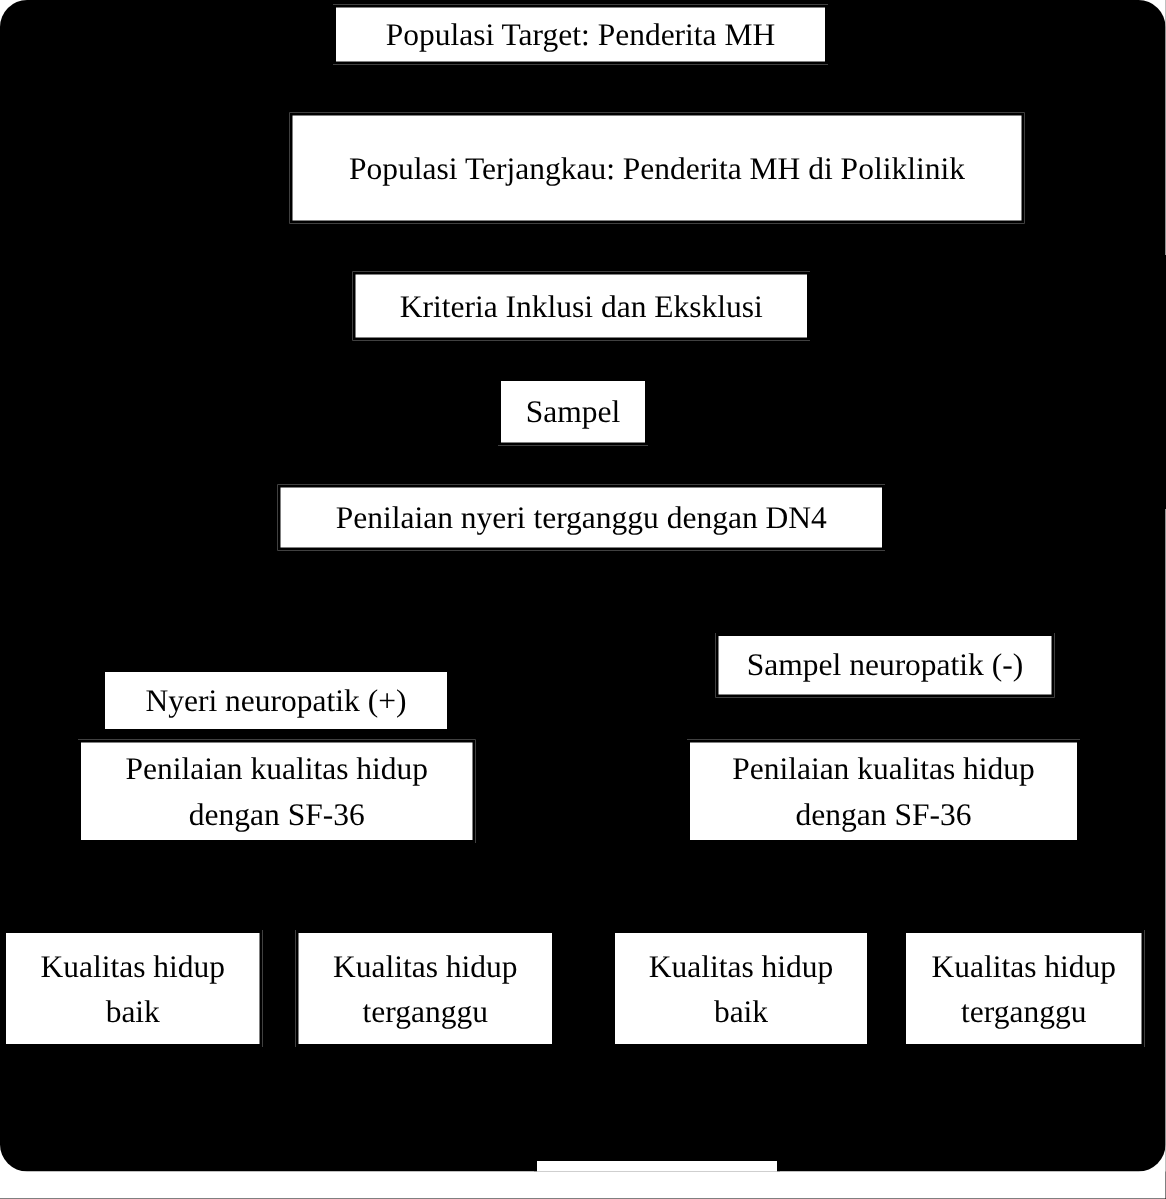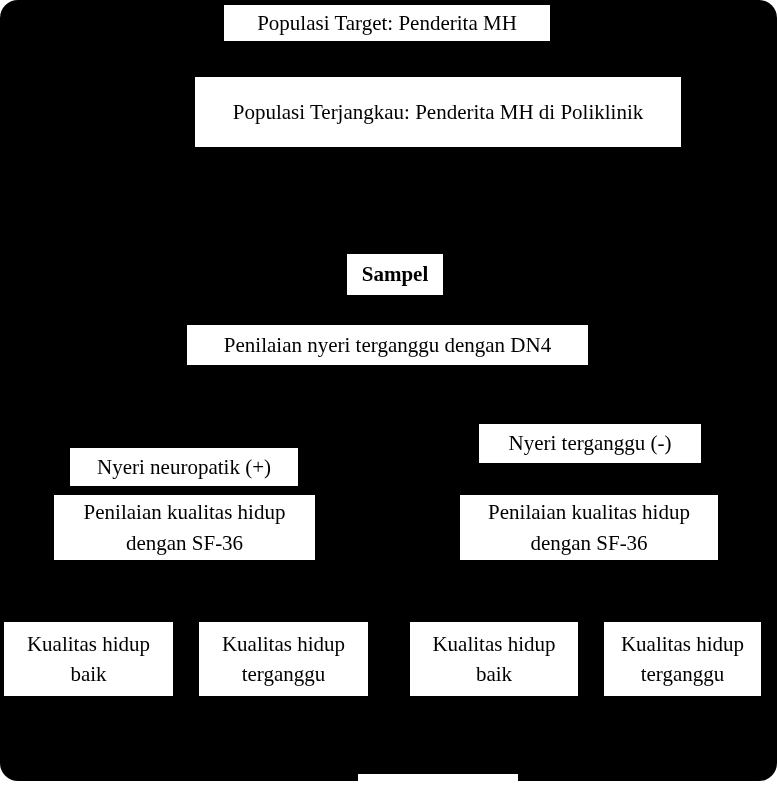--- a/index.html
+++ b/index.html
@@ -113,35 +113,38 @@
   </svg>
 
   <div class="node" style="left:222px; top:3px; width:330px; height:40px;">
     <span class="nline">Populasi Target: Penderita MH</span>
   </div>
 
   <div class="node" style="left:145px; top:75px; width:490px; height:74px;margin-left:48px;">
     <span class="nline">Populasi Terjangkau: Penderita MH di Poliklinik</span>
   </div>
 
+  <div class="node" style="left:235px; top:181px; width:305px; height:46px;">
+    <span class="nline">Kriteria Inklusi dan Eksklusi</span>
+  </div>
 
-  <div class="node" style="left:345px; top:252px; width:100px; height:45px;font-weight:bold;">
+  <div class="node" style="left:332px; top:252px; width:100px; height:45px;">
     <span class="nline">Sampel</span>
   </div>
 
   <div class="node" style="left:185px; top:323px; width:405px; height:44px;">
     <span class="nline">Penilaian nyeri terganggu dengan DN4</span>
   </div>
 
   <div class="node" style="left:68px; top:418px; width:232px; height:42px;margin-top:28px;">
     <span class="nline">Nyeri neuropatik (+)</span>
   </div>
 
   <div class="node" style="left:477px; top:422px; width:226px; height:43px;">
-    <span class="nline">Nyeri terganggu (-)</span>
+    <span class="nline">Sampel neuropatik (-)</span>
   </div>
 
   <div class="node" style="left:52px; top:493px; width:265px; height:69px;">
     <span class="nline">Penilaian kualitas hidup</span>
     <span class="nline">dengan SF-36</span>
   </div>
 
   <div class="node" style="left:458px; top:493px; width:262px; height:69px;">
     <span class="nline">Penilaian kualitas hidup</span>
     <span class="nline">dengan SF-36</span>

